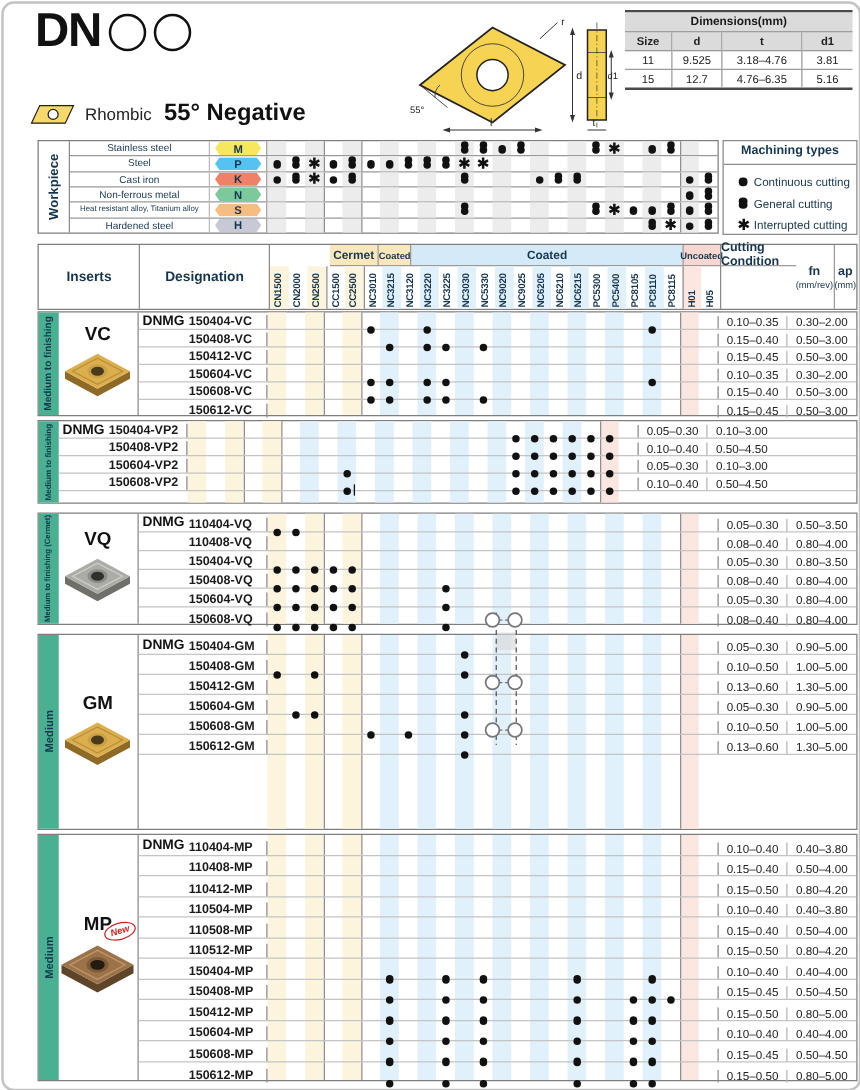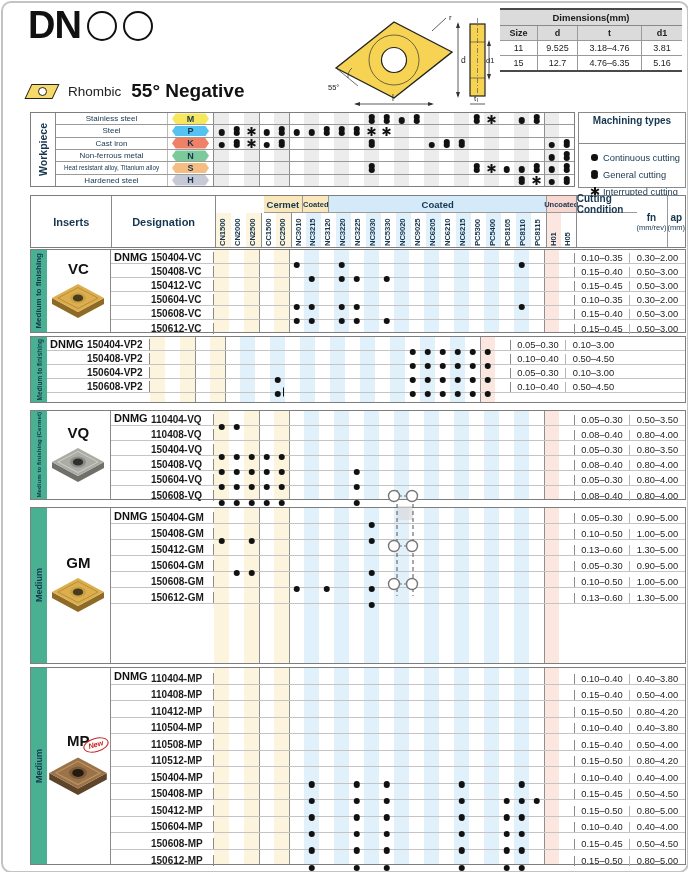--- a/index.html
+++ b/index.html
@@ -45,21 +45,21 @@
   .hexagon span{font-size:9px;font-weight:bold;color:#16364F;line-height:10px;}
   .wp-strip{width:360px;position:relative;}
 
   
   .stripes{position:absolute;left:0;top:0;bottom:0;width:360px;display:flex;}
   .stripes div{width:15px;box-sizing:border-box;height:100%;}
   .stripes .gb{border-left:1px solid #8f8f8f;}
 
   
   #legend{position:absolute;left:578px;top:112px;width:108px;height:76px;border:1px solid #8a8a8a;box-sizing:border-box;}
-  #legend .ti{font-size:10px;font-weight:bold;color:#16364F;text-align:center;padding:2px 0 17px;border-bottom:1px solid #8a8a8a;}
+  #legend .ti{font-size:10px;font-weight:bold;color:#16364F;text-align:center;padding:2px 0 5px;border-bottom:1px solid #8a8a8a;}
   #legend ul{list-style:none;margin:5px 0 0;padding:0 0 0 9px;}
   #legend li{display:flex;align-items:center;height:17px;font-size:9.3px;color:#16364F;}
   .leg-sym{width:13px;display:flex;justify-content:center;margin-right:2px;}
 
   
   .sym-cont{display:inline-block;width:6.5px;height:6.5px;border-radius:50%;background:#111;}
   .sym-gen{display:inline-block;width:6.5px;height:9.5px;position:relative;}
   .sym-gen::before,.sym-gen::after{content:"";position:absolute;left:0;width:6.5px;height:6px;border-radius:50%;background:#111;}
   .sym-gen::before{top:0;} .sym-gen::after{bottom:0;}
   .sym-int{display:inline-block;width:9px;height:9px;position:relative;}

